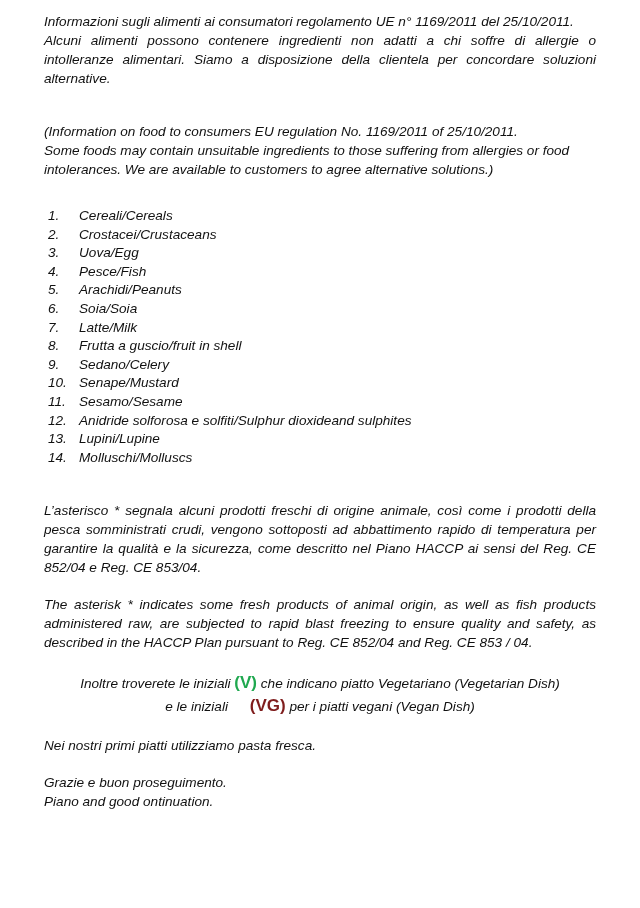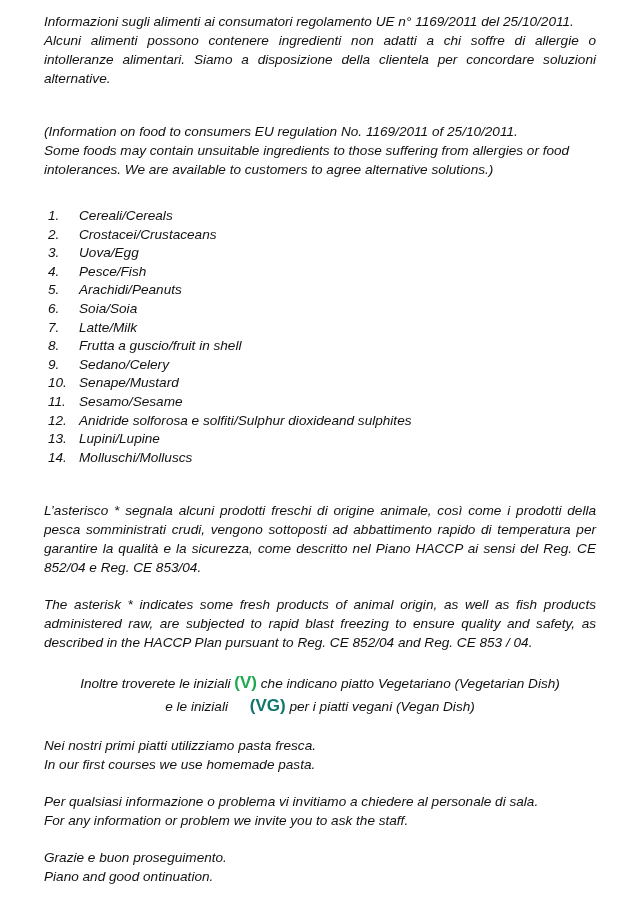--- a/index.html
+++ b/index.html
@@ -46,21 +46,21 @@
       box-sizing: border-box;
     }
     .gap-section { margin-top: 16px; }
     .gap-small { margin-top: 18px; }
     .badge {
       font-style: normal;
       font-weight: bold;
       font-size: 17px;
     }
     .badge-v { color: #1fa84f; }
-    .badge-vg { color: #0f766e; margin-left: 18px; }
+    .badge-vg { color: #7f1d1d; margin-left: 18px; }
     .gap-badge { margin-top: 20px; }
     .badge-line { line-height: 22px; text-align: center; }
   </style>
 </head>
 <body>
 
 <div class="page">
 
   <section>
     <p class="justify">Informazioni sugli alimenti ai consumatori regolamento UE n° 1169/2011 del 25/10/2011.</p>
@@ -135,26 +135,21 @@
 
   <p class="justify gap-small">The asterisk * indicates some fresh products of animal origin, as well as fish products administered raw, are subjected to rapid blast freezing to ensure quality and safety, as described in the HACCP Plan pursuant to Reg. CE 852/04 and Reg. CE 853 / 04.</p>
 
   <section class="gap-badge">
     <p class="badge-line"><span>Inoltre troverete le iniziali </span><span class="badge badge-v">(V)</span><span> che indicano piatto Vegetariano (Vegetarian Dish)</span></p>
     <p class="badge-line"><span>e le iniziali </span><span class="badge badge-vg">(VG)</span><span> per i piatti vegani (Vegan Dish)</span></p>
   </section>
 
   <section class="gap-small">
     <p>Nei  nostri  primi piatti utilizziamo pasta fresca.</p>
-    <p>In our first courses we use homemade pasta.</p>
   </section>
 
-  <section class="gap-small">
-    <p>Per qualsiasi informazione o problema vi invitiamo a chiedere al personale di sala.</p>
-    <p>For any information or problem we invite you to ask the staff.</p>
-  </section>
 
   <section class="gap-small">
     <p>Grazie e buon proseguimento.</p>
     <p>Piano and good ontinuation.</p>
   </section>
 
 </div>
 
 </body></html>

